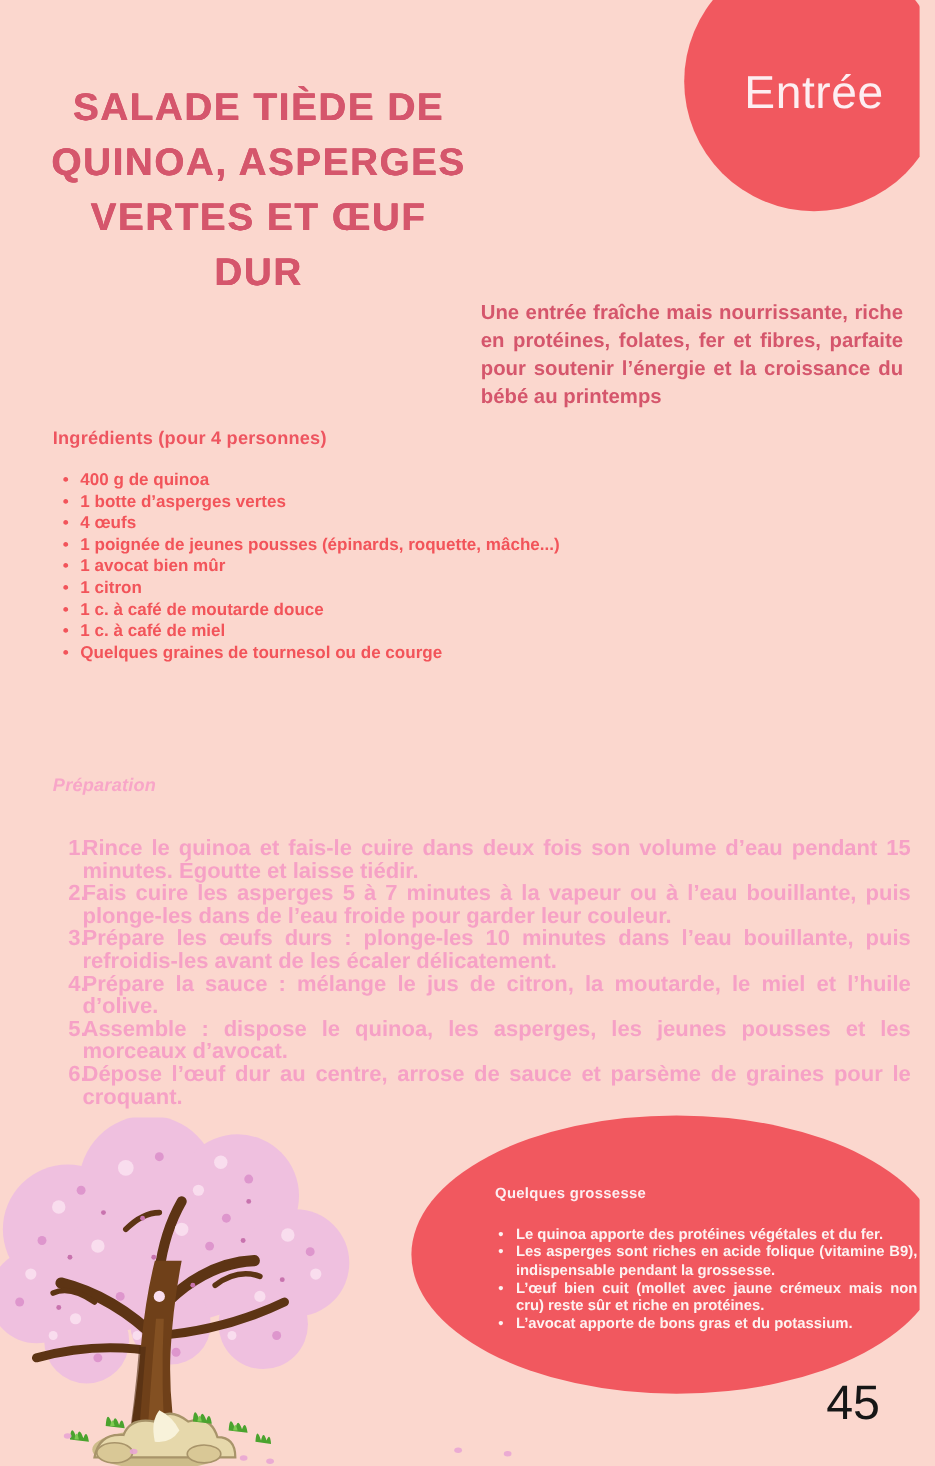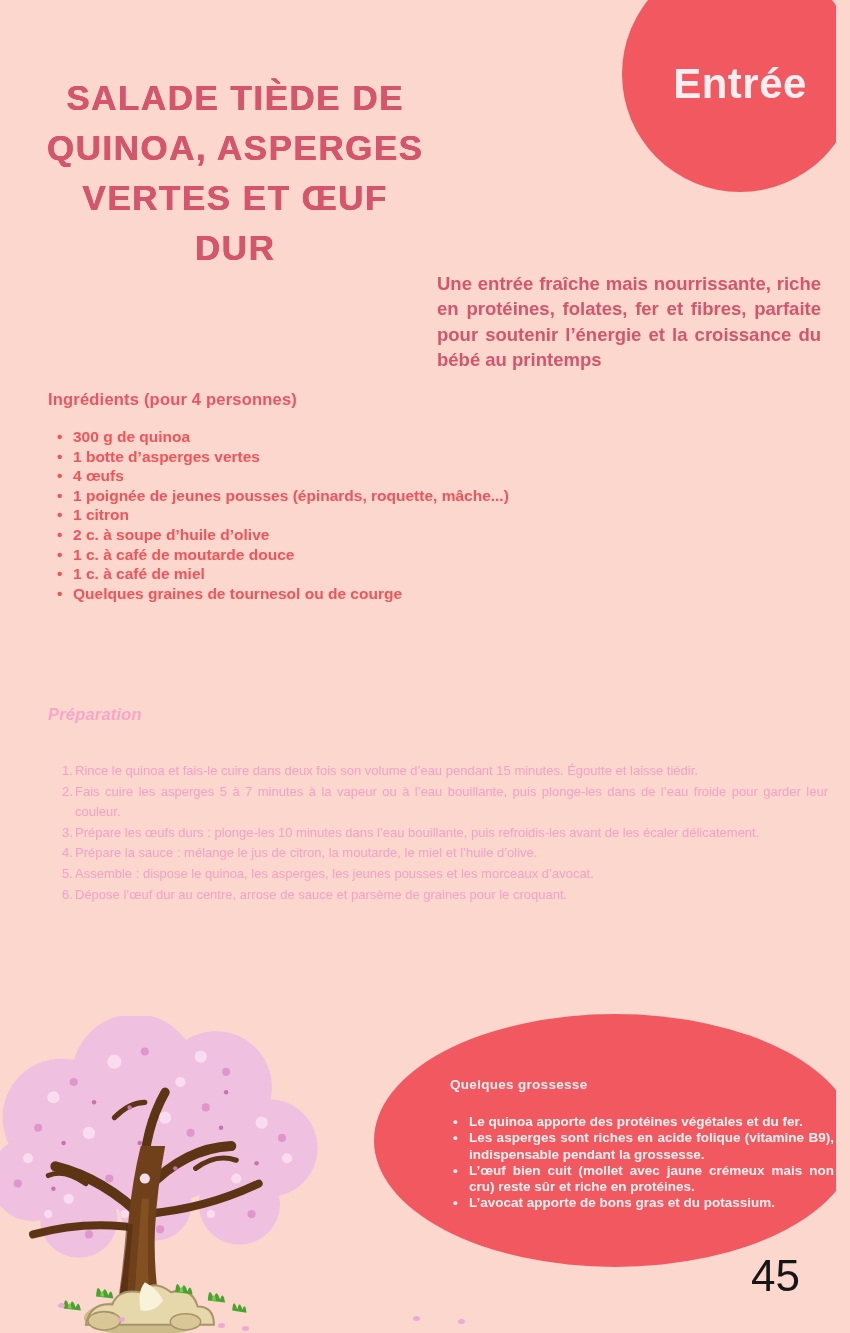--- a/index.html
+++ b/index.html
@@ -17,21 +17,21 @@
     text-shadow:0 0 .6px #d5566c,.5px 0 0 #d5566c;
   }
   .recipe-title span{display:block;}
 
   .badge{
     position:absolute;left:622px;top:-44px;width:236px;height:236px;
     border-radius:50%;background:#f1585f;
     display:flex;align-items:center;justify-content:center;
   }
   .badge-label{
-    color:#fdeef1;font-size:42px;font-weight:700;letter-spacing:.5px;
+    color:#fdeef1;font-size:42px;font-weight:400;letter-spacing:.5px;
     transform:translateY(10px);
   }
 
   
   .intro{
     position:absolute;left:437px;top:252px;width:384px;
     color:#d5566c;font-size:18.5px;line-height:25.5px;font-weight:700;
     text-align:justify;
   }
 
@@ -48,21 +48,21 @@
   .ingredients-list li::before{content:"•";position:absolute;left:1px;}
 
   
   .preparation-heading{
     position:absolute;left:48px;top:705px;
     color:#f8a6c8;font-size:16.5px;font-weight:700;letter-spacing:.2px;font-style:italic;
   }
   .steps-list{
     position:absolute;left:62px;top:761px;width:766px;margin:0;padding:0;
     list-style:none;counter-reset:step;
-    color:#f6a1c6;font-size:13px;line-height:20.6px;font-weight:400;
+    color:#f6a1c6;font-size:20px;line-height:20.6px;font-weight:700;
     text-align:justify;
   }
   .steps-list li{counter-increment:step;position:relative;padding-left:13px;}
   .steps-list li::before{content:counter(step) ".";position:absolute;left:0;}
 
   
   .tips{
     position:absolute;left:374px;top:1014px;width:482px;height:253px;
     background:#f1585f;border-radius:50%;
   }
@@ -100,26 +100,26 @@
   </h1>
 
   <div class="badge">
     <span class="badge-label">Entrée</span>
   </div>
 
   <p class="intro">Une entrée fraîche mais nourrissante, riche en protéines, folates, fer et fibres, parfaite pour soutenir l’énergie et la croissance du bébé au printemps</p>
 
   <div class="ingredients-heading">Ingrédients (pour 4 personnes)</div>
   <ul class="ingredients-list">
-    <li>300 g de quinoa</li>
+    <li>400 g de quinoa</li>
     <li>1 botte d’asperges vertes</li>
     <li>4 œufs</li>
     <li>1 poignée de jeunes pousses (épinards, roquette, mâche...)</li>
+    <li>1 avocat bien mûr</li>
     <li>1 citron</li>
-    <li>2 c. à soupe d’huile d’olive</li>
     <li>1 c. à café de moutarde douce</li>
     <li>1 c. à café de miel</li>
     <li>Quelques graines de tournesol ou de courge</li>
   </ul>
 
   <div class="preparation-heading">Préparation</div>
   <ol class="steps-list">
     <li>Rince le quinoa et fais-le cuire dans deux fois son volume d’eau pendant 15 minutes. Égoutte et laisse tiédir.</li>
     <li>Fais cuire les asperges 5 à 7 minutes à la vapeur ou à l’eau bouillante, puis plonge-les dans de l’eau froide pour garder leur couleur.</li>
     <li>Prépare les œufs durs : plonge-les 10 minutes dans l’eau bouillante, puis refroidis-les avant de les écaler délicatement.</li>

